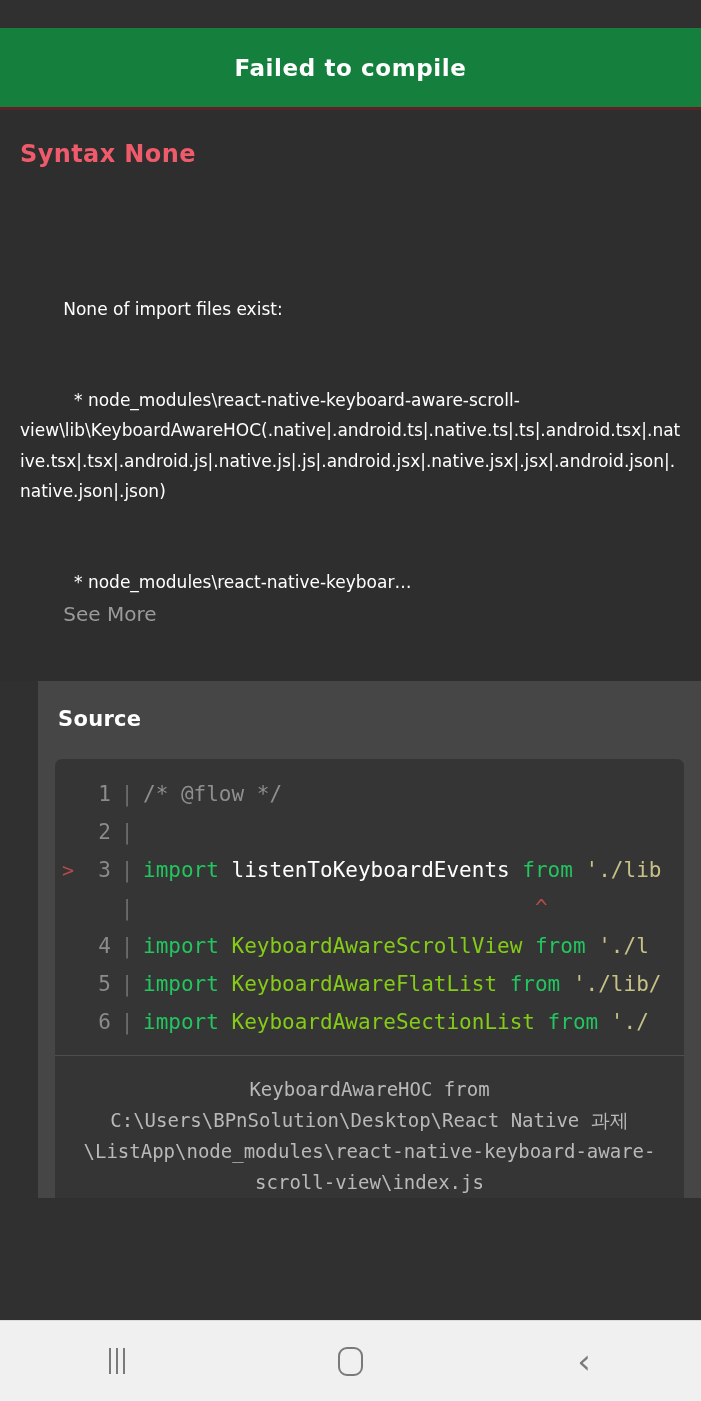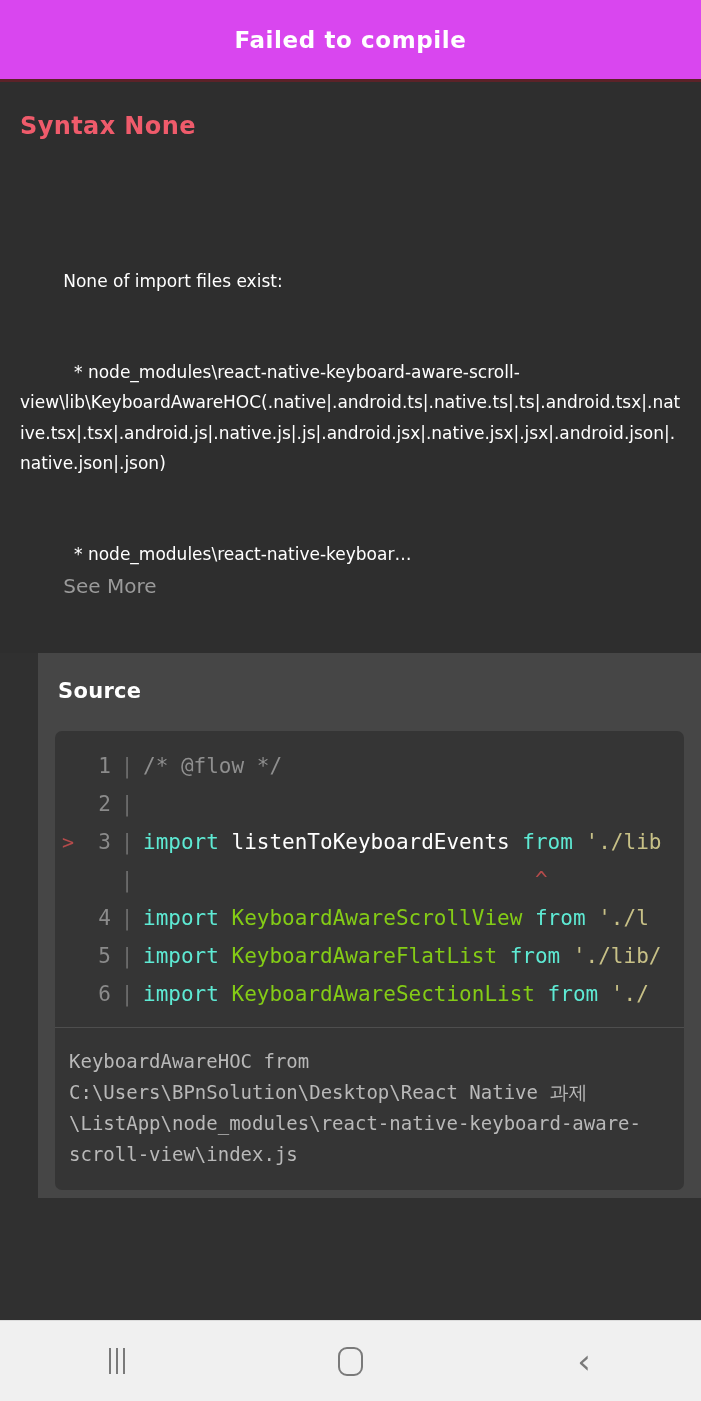--- a/index.html
+++ b/index.html
@@ -17,26 +17,27 @@
     overflow: hidden;
     background: #303030;
     display: flex;
     flex-direction: column;
   }
 
   
   .error-header {
     flex: 0 0 auto;
     height: 82px;
-    background: #d946ef;
+    background: #15803d;
     border-bottom: 3px solid #5c2228;
     box-sizing: border-box;
     display: flex;
     align-items: center;
     justify-content: center;
+    margin-top: 28px;
   }
   .error-header-title {
     color: #ffffff;
     font-family: "DejaVu Sans", sans-serif;
     font-size: 23px;
     font-weight: bold;
     letter-spacing: 0.6px;
   }
 
   
@@ -135,31 +136,32 @@
     flex: 0 0 auto;
     width: 32px;
     text-align: center;
     color: #6d6d6d;
   }
   .code-text {
     flex: 1 1 auto;
     white-space: pre;
     overflow: hidden;
   }
-  .tok-kw    { color: #5eead4; }
+  .tok-kw    { color: #22c55e; }
   .tok-ident { color: #ffffff; }
   .tok-name  { color: #84cc16; }
   .tok-str   { color: #c8c187; }
   .tok-cmt   { color: #8f8f8f; }
   .tok-plain { color: #e6e6e6; }
   .caret-row .code-text { color: #b44b4b; }
 
   .code-footer {
     border-top: 1px solid #4e4e4e;
     padding: 18px 14px 20px 14px;
+    text-align: center;
     color: #b9b9b9;
     font-family: "DejaVu Sans Mono", monospace;
     font-size: 19px;
     line-height: 31px;
     word-break: break-word;
     white-space: pre-wrap;
   }
 
   
   .overlay-filler {

